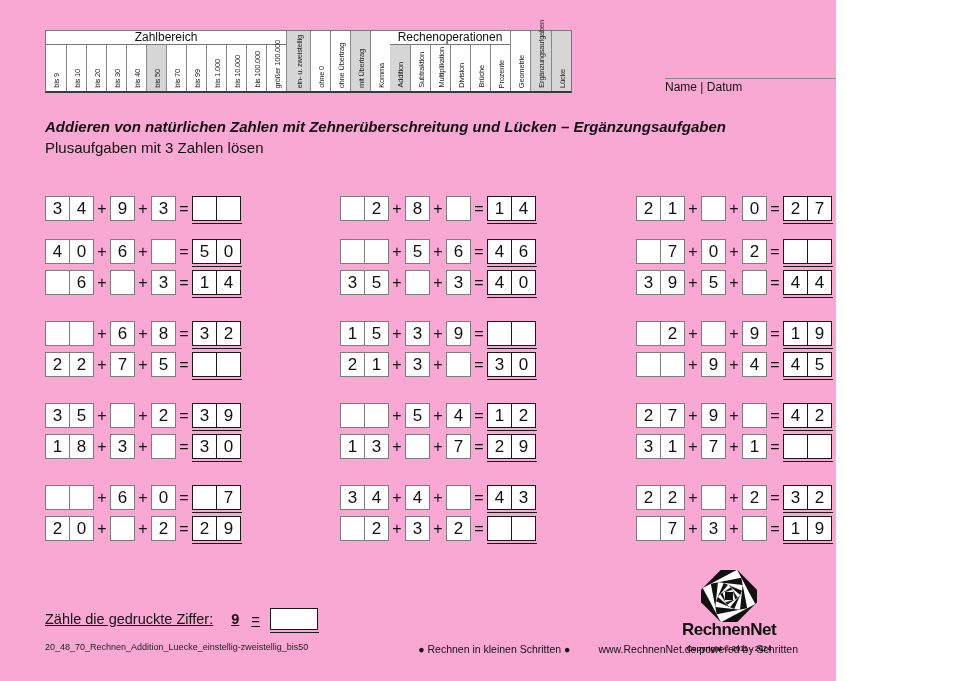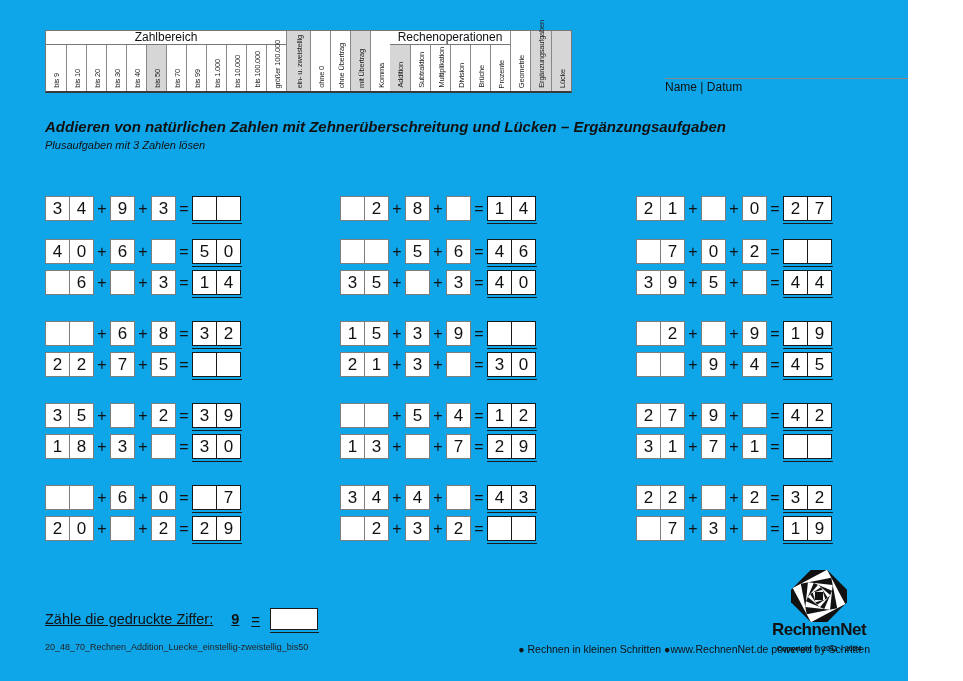--- a/index.html
+++ b/index.html
@@ -1,17 +1,17 @@
 <!DOCTYPE html>
 <html><head>
 <meta charset="utf-8">
 <style>
   html,body{margin:0;padding:0;background:#fff;}
   body{font-family:"Liberation Sans","DejaVu Sans",sans-serif;color:#111;}
-  #page{position:relative;width:908px;height:681px;background:#0ea5e9;overflow:hidden;}
+  #page{position:relative;width:836px;height:681px;background:#f9a8d4;overflow:hidden;}
 
   
   #class-table{position:absolute;left:45px;top:30px;display:flex;align-items:stretch;
     border:1px solid #777;border-bottom:2px solid #3a3a3a;height:63px;box-sizing:border-box;background:#fff;}
   .seg{display:flex;flex-direction:column;}
   .seg-head{height:13px;font-size:12px;line-height:13px;text-align:center;border-bottom:1px solid #777;
     white-space:nowrap;overflow:visible;color:#111;}
   .seg-row{display:flex;flex:1;}
   .vcell{position:relative;width:20px;box-sizing:border-box;border-left:1px solid #888;background:#fff;}
   .seg-row .vcell:first-child{border-left:none;}
@@ -23,21 +23,21 @@
   .vcell.w21{width:21px;}
 
   
   #name-line{position:absolute;left:665px;top:78px;width:260px;border-top:1px solid #888;}
   #name-datum{position:absolute;left:665px;top:80px;width:260px;text-align:left;font-size:12px;}
 
   
   #meta-line{position:absolute;left:45px;top:103px;font-size:12px;}
   #meta-line .gap{display:inline-block;width:14px;}
   #main-title{position:absolute;left:45px;top:118px;font-size:15px;font-weight:bold;font-style:italic;}
-  #subtitle{position:absolute;left:45px;top:139px;font-size:11px;font-style:italic;}
+  #subtitle{position:absolute;left:45px;top:139px;font-size:15px;}
 
   
   .pcol{position:absolute;top:196px;width:260px;display:flex;flex-direction:column;}
   #pcol-0{left:45px;} #pcol-1{left:340px;} #pcol-2{left:636px;}
   .prow{display:flex;align-items:center;margin-top:6px;}
   .prow:first-child{margin-top:0;}
   .prow:nth-child(2){margin-top:18px;}
   .prow:nth-child(4),.prow:nth-child(6),.prow:nth-child(8){margin-top:26px;}
   .box{display:flex;border:1.5px solid #7d7d7d;background:#fff;box-sizing:content-box;}
   .cell{width:23px;height:23px;display:flex;align-items:center;justify-content:center;
@@ -51,25 +51,25 @@
   
   #count-task{position:absolute;left:45px;top:608px;display:flex;align-items:center;font-size:14.5px;text-decoration:underline;}
   #count-task .lbl{margin-right:18px;}
   #count-task .digit{font-weight:bold;margin-right:12px;}
   #count-task .eq{margin-right:10px;font-size:15px;}
   #count-box{width:46px;height:20px;border:1.5px solid #1a1a1a;position:relative;background:#fff;}
   #count-box::after{content:"";position:absolute;left:-1.5px;right:-1.5px;bottom:-4px;height:1.5px;background:#1a1a1a;}
   #file-name{position:absolute;left:45px;top:642px;font-size:9px;color:#222;}
 
   
-  #brand-block{position:absolute;right:29px;top:570px;width:120px;text-align:center;}
+  #brand-block{position:absolute;right:47px;top:570px;width:120px;text-align:center;}
   #brand-block svg{display:block;margin:0 auto;}
   #brand-name{font-size:17px;font-weight:bold;letter-spacing:-0.5px;margin-top:-2px;}
   #brand-copy{font-size:7.5px;font-weight:bold;margin-top:4px;}
-  #footer-line{position:absolute;right:38px;top:643px;display:flex;font-size:10.5px;white-space:nowrap;}
+  #footer-line{position:absolute;right:38px;top:643px;display:flex;gap:28px;font-size:10.5px;white-space:nowrap;}
 </style>
 </head>
 <body>
 
 <div id="page">
 
   <div id="class-table">
       <div class="seg">
         <div class="seg-head">Zahlbereich</div>
         <div class="seg-row">

